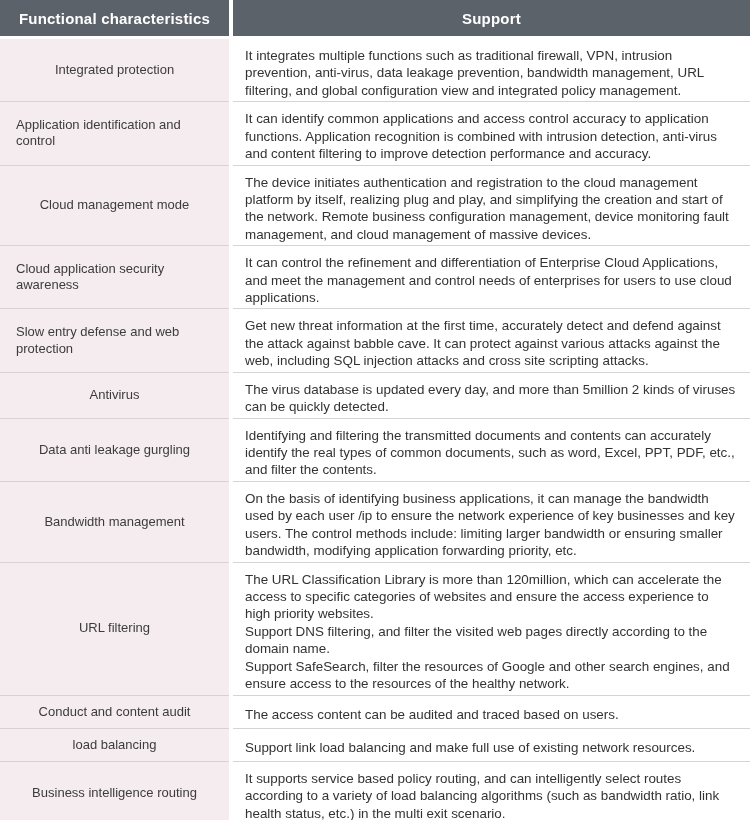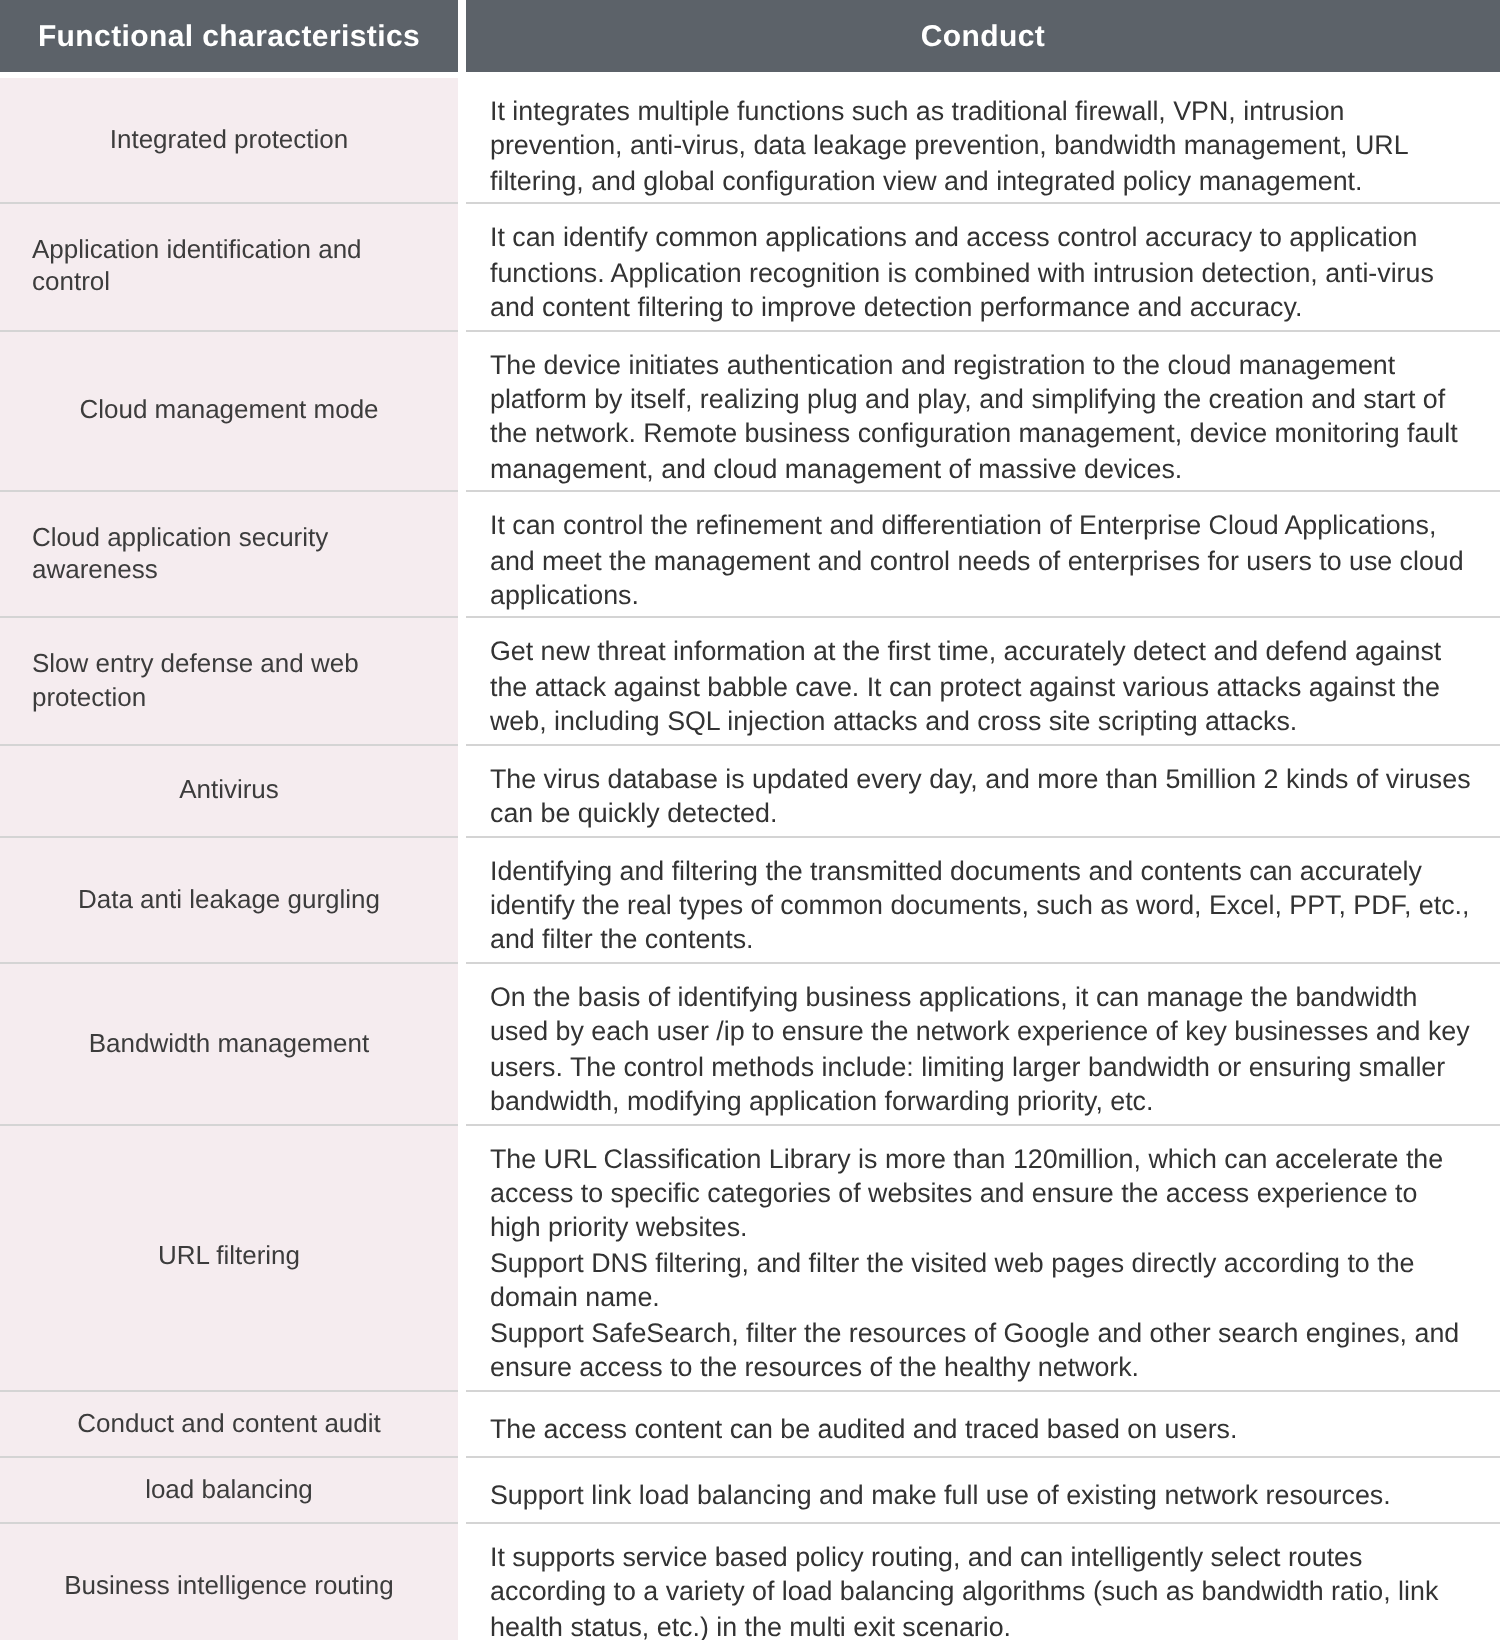--- a/index.html
+++ b/index.html
@@ -47,17 +47,17 @@
     padding: 8px 14px 2px 12px;
     border-bottom: 1px solid #d4d4d4;
     white-space: pre-line;
   }
 </style>
 </head>
 <body>
 
 <div class="feature-table">
   <div class="header-cell">Functional characteristics</div>
-  <div class="header-cell">Conduct</div>
+  <div class="header-cell">Support</div>
   <div id="rows-container" style="display: contents;"><div class="feature-cell">Integrated protection</div><div class="describe-cell">It integrates multiple functions such as traditional firewall, VPN, intrusion prevention, anti-virus, data leakage prevention, bandwidth management, URL filtering, and global configuration view and integrated policy management.</div><div class="feature-cell">Application identification and control</div><div class="describe-cell">It can identify common applications and access control accuracy to application functions. Application recognition is combined with intrusion detection, anti-virus and content filtering to improve detection performance and accuracy.</div><div class="feature-cell">Cloud management mode</div><div class="describe-cell">The device initiates authentication and registration to the cloud management platform by itself, realizing plug and play, and simplifying the creation and start of the network. Remote business configuration management, device monitoring fault management, and cloud management of massive devices.</div><div class="feature-cell">Cloud application security awareness</div><div class="describe-cell">It can control the refinement and differentiation of Enterprise Cloud Applications, and meet the management and control needs of enterprises for users to use cloud applications.</div><div class="feature-cell">Slow entry defense and web protection</div><div class="describe-cell">Get new threat information at the first time, accurately detect and defend against the attack against babble cave. It can protect against various attacks against the web, including SQL injection attacks and cross site scripting attacks.</div><div class="feature-cell">Antivirus</div><div class="describe-cell">The virus database is updated every day, and more than 5million 2 kinds of viruses can be quickly detected.</div><div class="feature-cell">Data anti leakage gurgling</div><div class="describe-cell">Identifying and filtering the transmitted documents and contents can accurately identify the real types of common documents, such as word, Excel, PPT, PDF, etc., and filter the contents.</div><div class="feature-cell">Bandwidth management</div><div class="describe-cell">On the basis of identifying business applications, it can manage the bandwidth used by each user /ip to ensure the network experience of key businesses and key users. The control methods include: limiting larger bandwidth or ensuring smaller bandwidth, modifying application forwarding priority, etc.</div><div class="feature-cell">URL filtering</div><div class="describe-cell">The URL Classification Library is more than 120million, which can accelerate the access to specific categories of websites and ensure the access experience to high priority websites.
 Support DNS filtering, and filter the visited web pages directly according to the domain name.
 Support SafeSearch, filter the resources of Google and other search engines, and ensure access to the resources of the healthy network.</div><div class="feature-cell">Conduct and content audit</div><div class="describe-cell">The access content can be audited and traced based on users.</div><div class="feature-cell">load balancing</div><div class="describe-cell">Support link load balancing and make full use of existing network resources.</div><div class="feature-cell">Business intelligence routing</div><div class="describe-cell">It supports service based policy routing, and can intelligently select routes according to a variety of load balancing algorithms (such as bandwidth ratio, link health status, etc.) in the multi exit scenario.</div></div>
 </div>
 
 </body></html>

